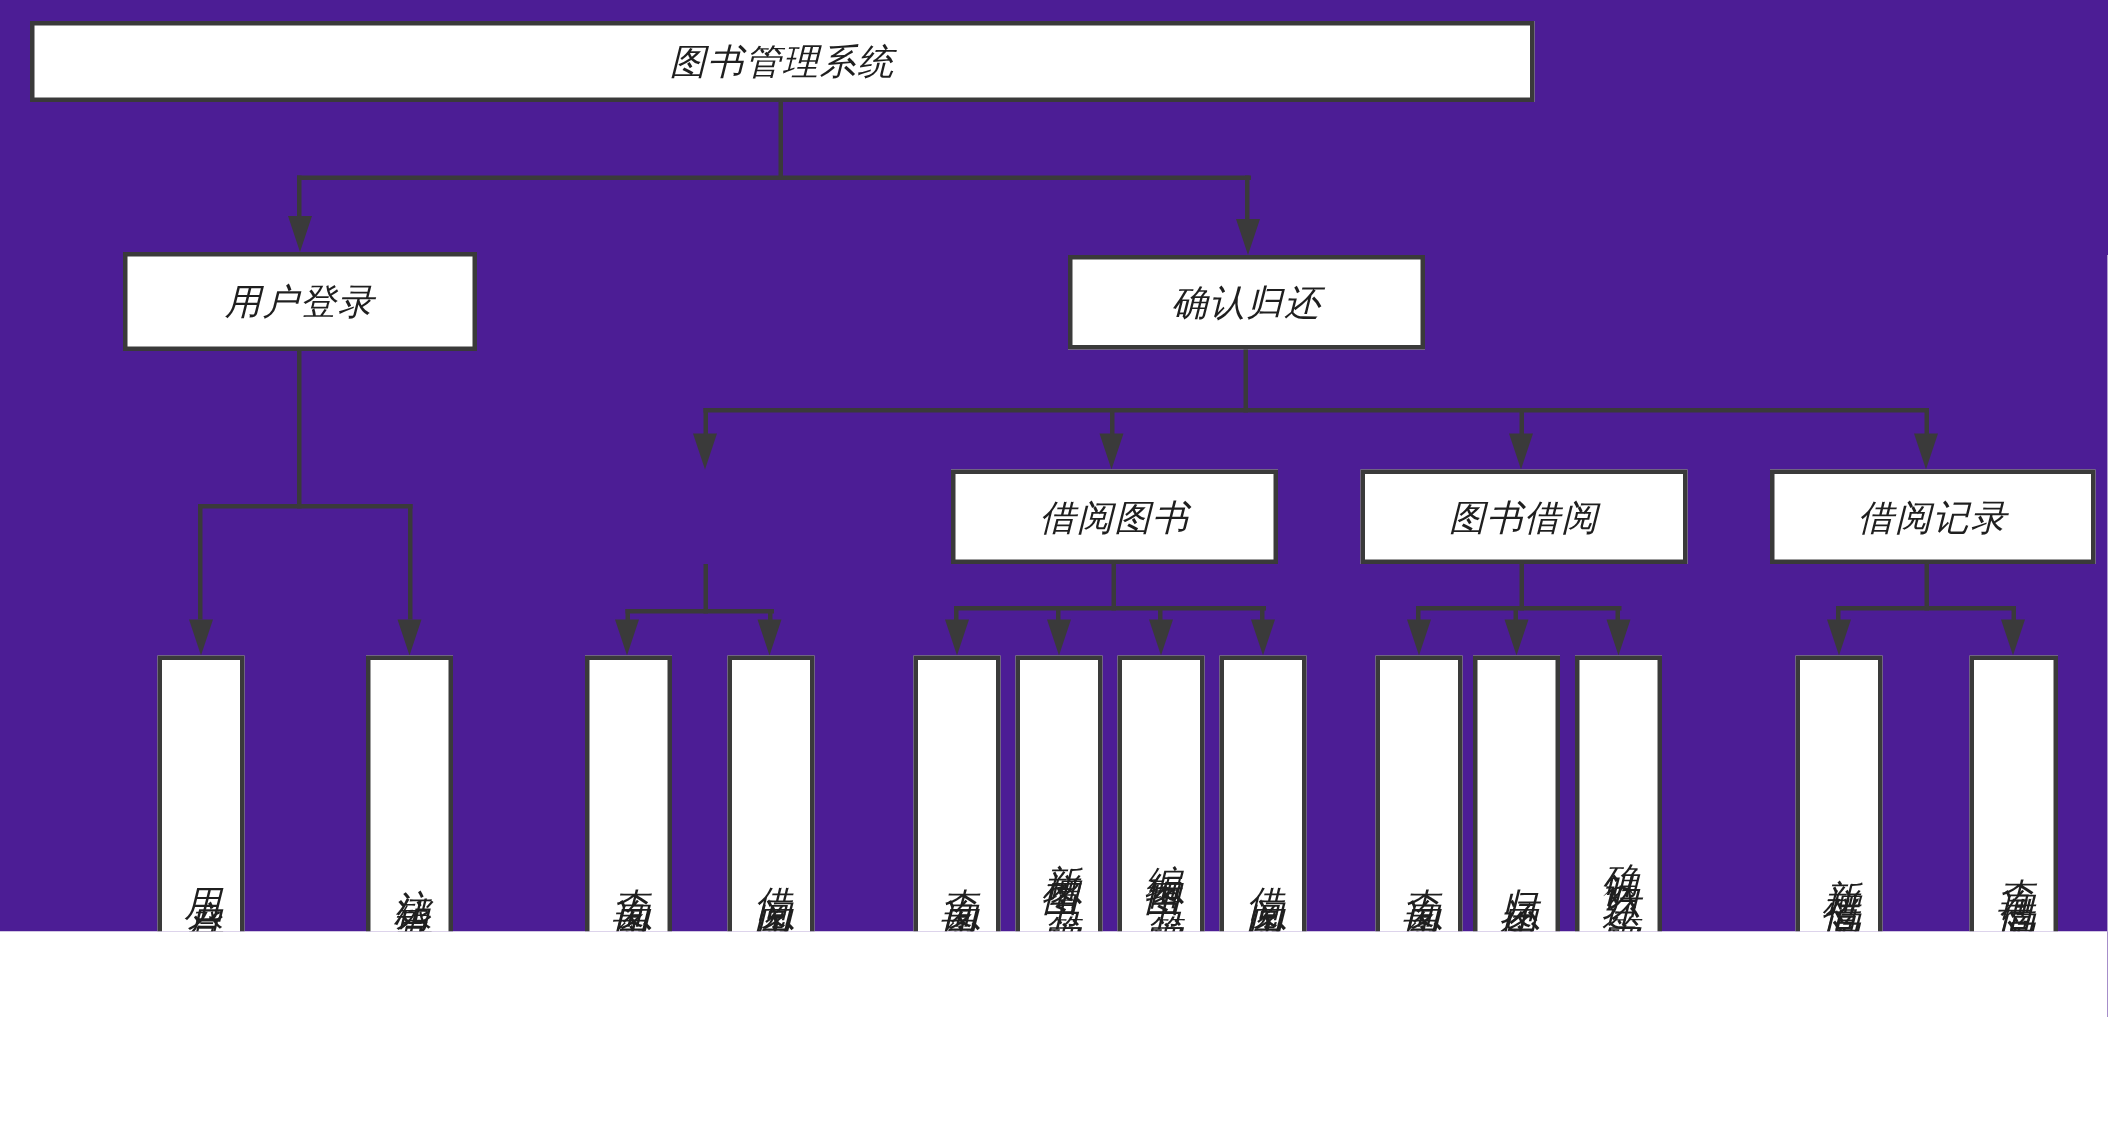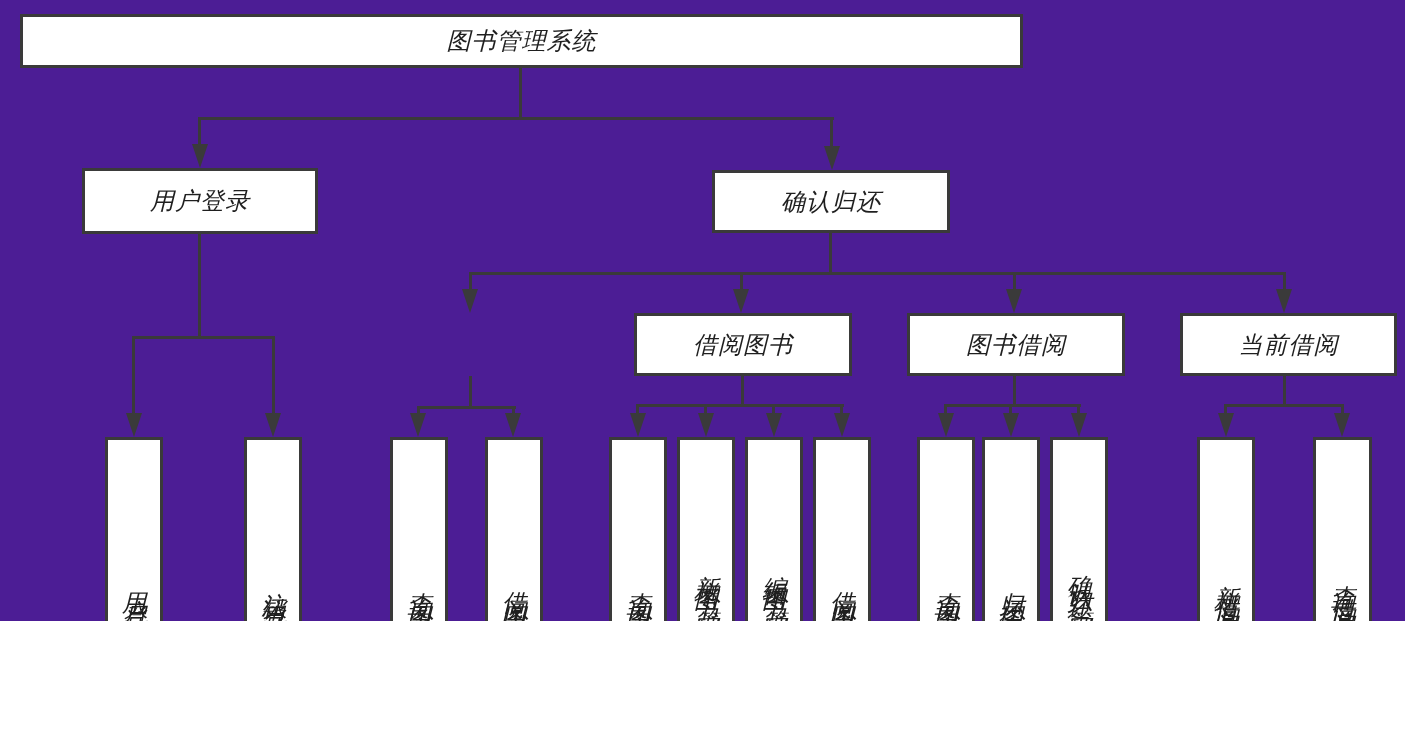--- a/index.html
+++ b/index.html
@@ -69,21 +69,21 @@
   <div class="line" style="left:1283px; top:272px; width:3px; height:19px;"></div>
   <div class="arrow" style="left:1276px; top:289px;"></div>
 
   <div class="box box-h" style="left:634px; top:313px; width:218px; height:63px;">
     <span>借阅图书</span>
   </div>
   <div class="box box-h" style="left:907px; top:313px; width:218px; height:63px;">
     <span>图书借阅</span>
   </div>
   <div class="box box-h" style="left:1180px; top:313px; width:217px; height:63px;">
-    <span>当前借阅</span>
+    <span>借阅记录</span>
   </div>
 
   <div class="line" style="left:469px; top:376px; width:3px; height:33px;"></div>
   <div class="line" style="left:417px; top:406px; width:99px; height:3px;"></div>
   <div class="line" style="left:417px; top:406px; width:3px; height:9px;"></div>
   <div class="arrow" style="left:410px; top:413px;"></div>
   <div class="line" style="left:512px; top:406px; width:3px; height:9px;"></div>
   <div class="arrow" style="left:505px; top:413px;"></div>
 
   <div class="line" style="left:741px; top:376px; width:3px; height:31px;"></div>

